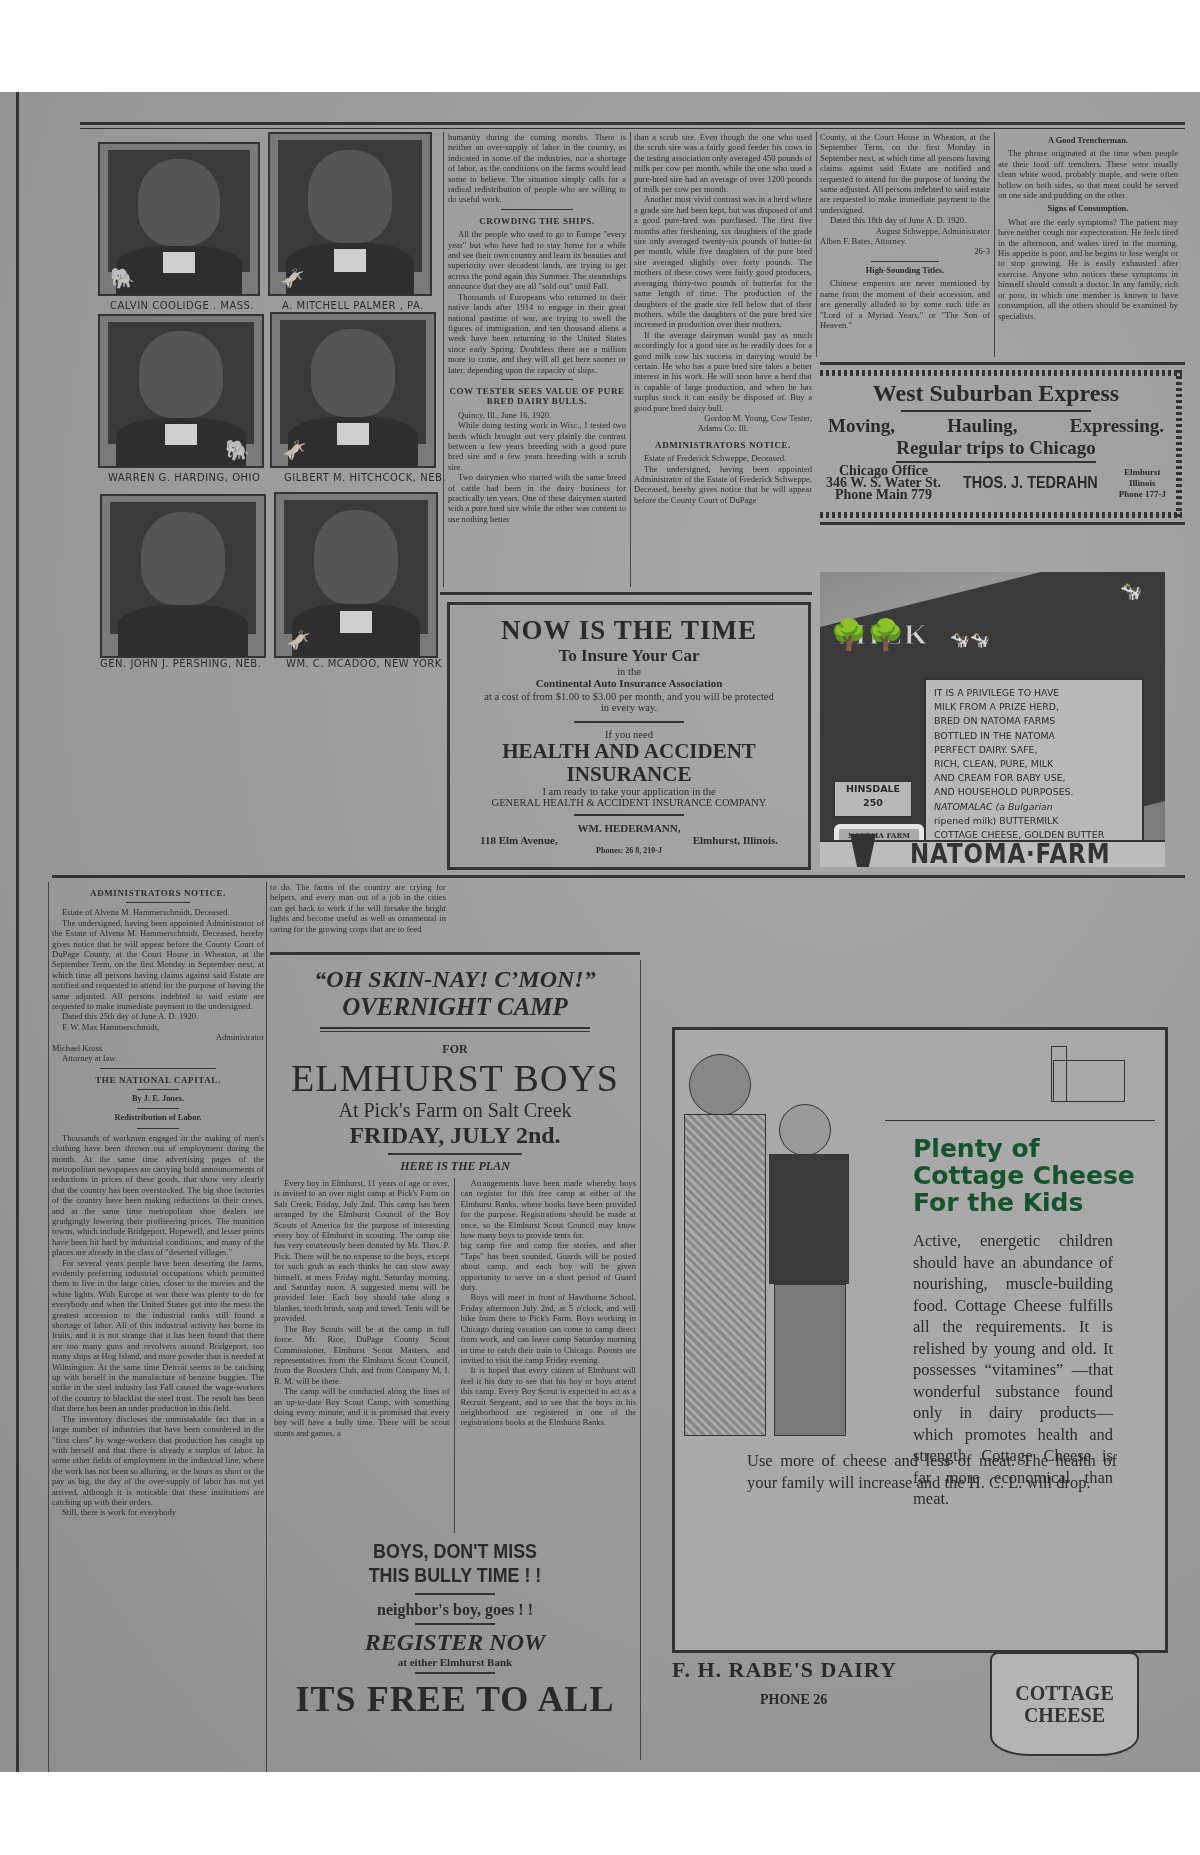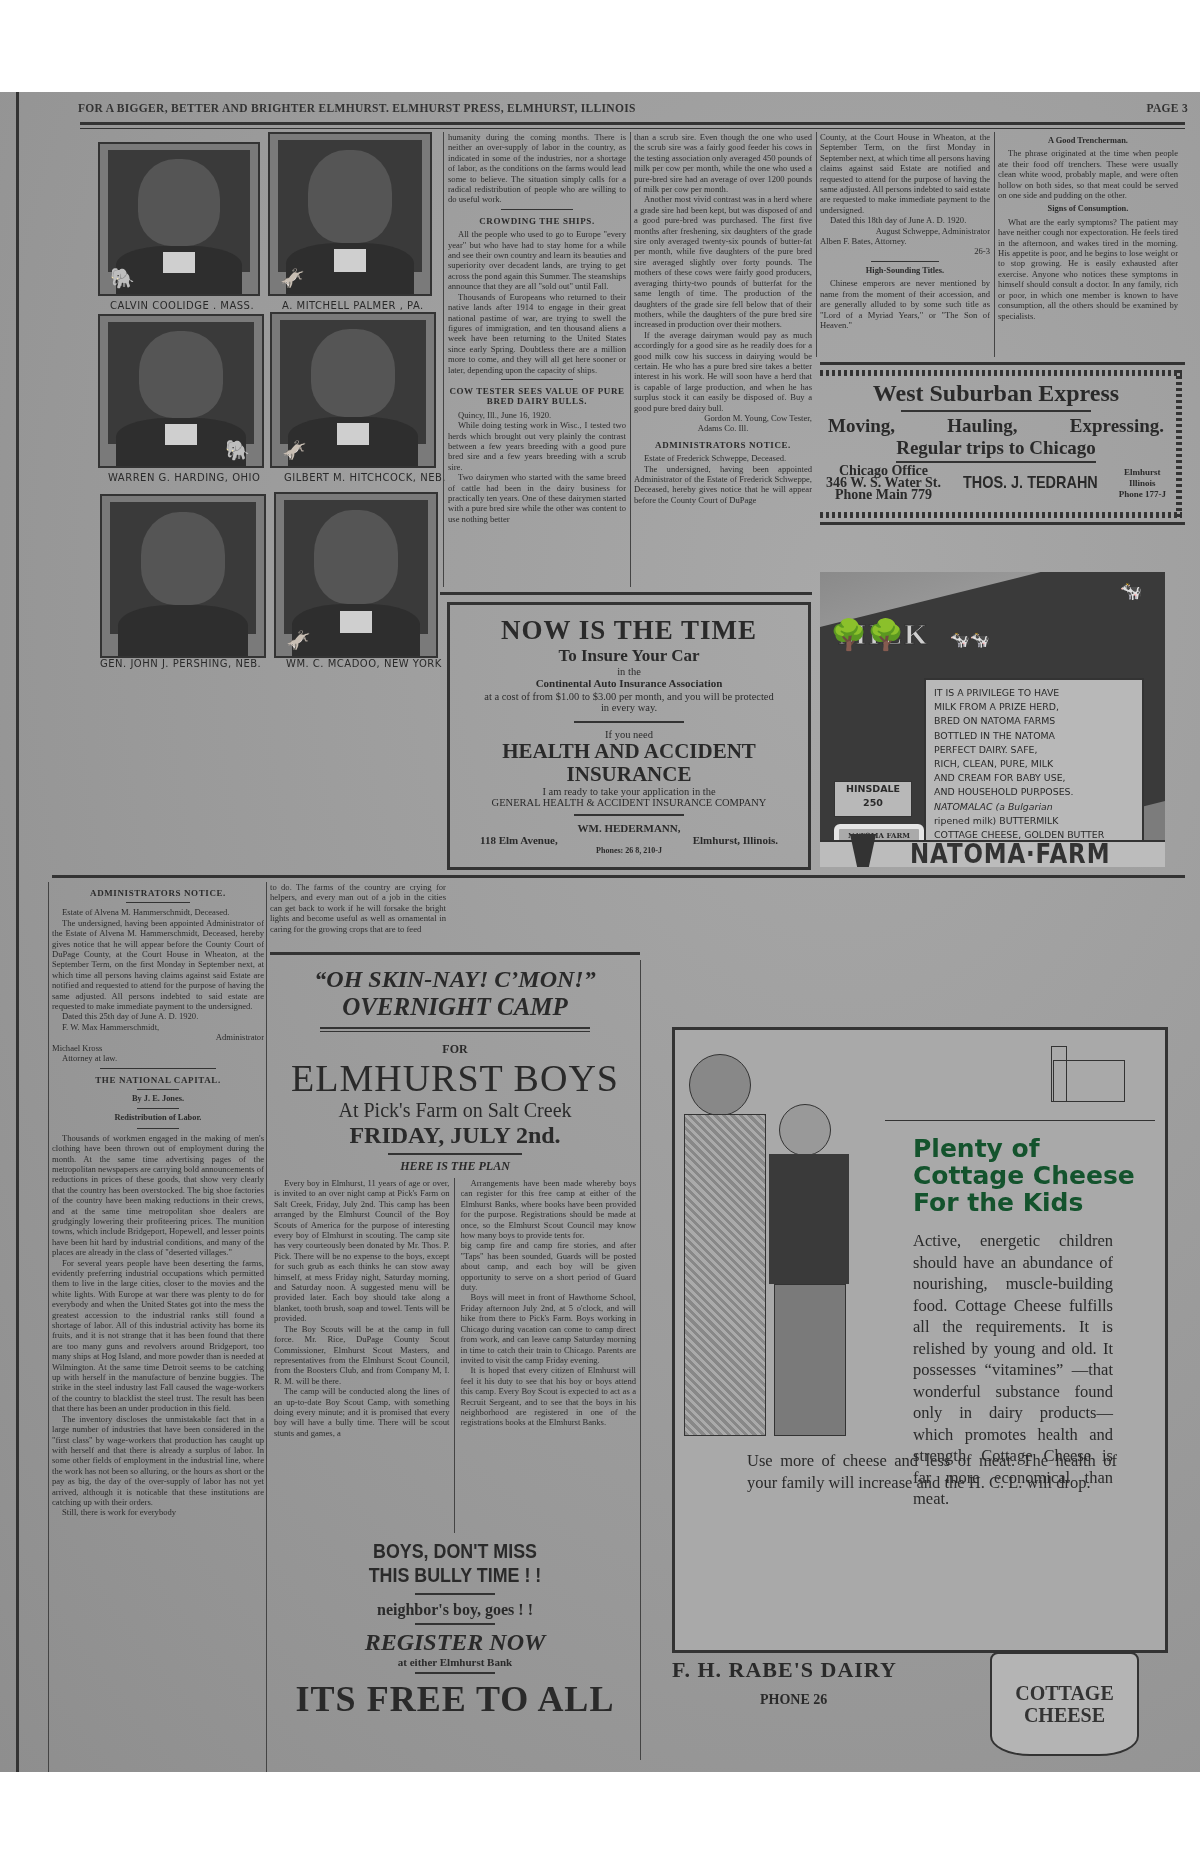--- a/index.html
+++ b/index.html
@@ -41,24 +41,20 @@
   .chainv{position:absolute;top:0;bottom:0;width:6px;background:repeating-linear-gradient(180deg,#333 0 3px,transparent 3px 6px);}
   .milk{background:#7c7c7c;overflow:hidden;}
   .camp{font-family:"Liberation Serif",serif;text-align:center;color:#2a2a2a;}
   .dairy{font-family:"Liberation Serif",serif;color:#2a2a2a;}
 </style>
 </head>
 <body>
 
 <div class="paper">
 
-  <div class="abs masthead">
-    <span>FOR A BIGGER, BETTER AND BRIGHTER ELMHURST. ELMHURST PRESS, ELMHURST, ILLINOIS</span>
-    <span class="page">Page 3</span>
-  </div>
   <div class="rule2" style="top:30px;"></div>
 
   <div class="vrule" style="left:16px;top:0;height:1680px;border-left:3px solid #333;"></div>
 
   <div>
     <div class="portrait" style="left:98px;top:50px;width:158px;height:150px;">
       <div class="frame"></div>
         <div class="head"></div>
         <div class="shirt"></div>
         <div class="collar"></div>

